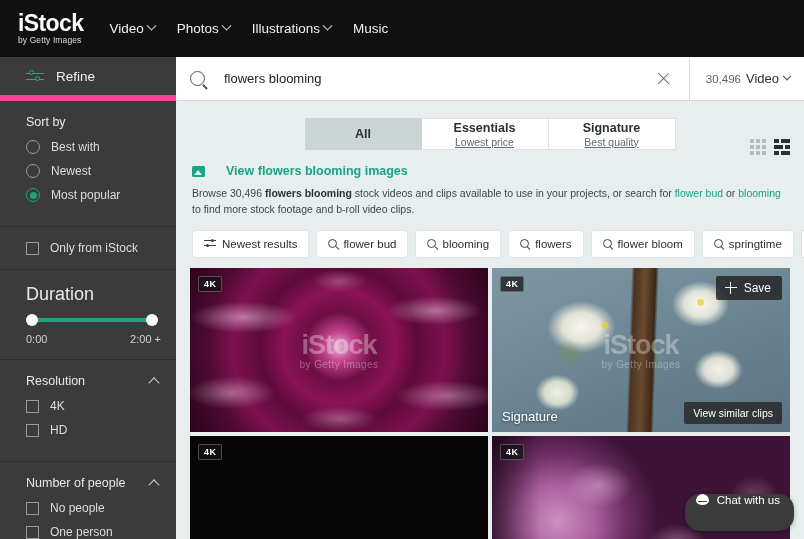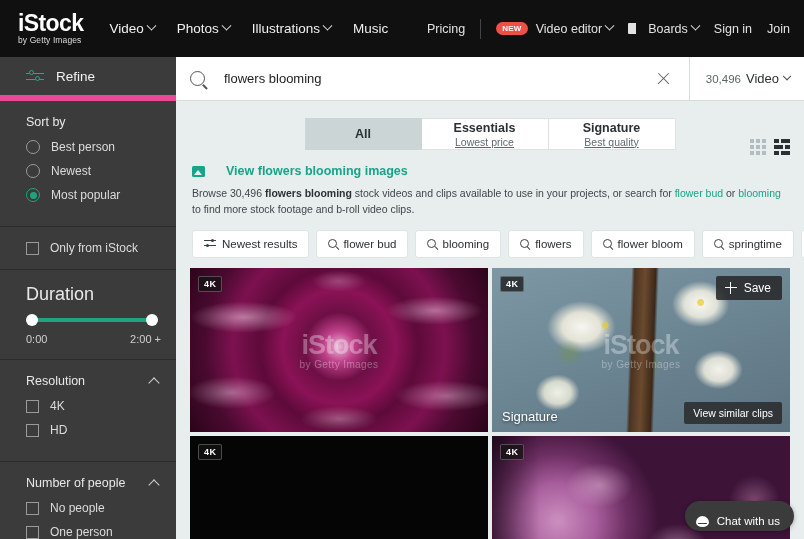--- a/index.html
+++ b/index.html
@@ -290,22 +290,22 @@
     content:""; position:absolute; inset:0;
     background:
       radial-gradient(ellipse 18% 22% at 36% 30%, rgba(250,215,240,0.42), transparent 62%),
       radial-gradient(ellipse 16% 20% at 62% 66%, rgba(248,205,236,0.38), transparent 62%),
       radial-gradient(ellipse 14% 26% at 88% 40%, rgba(240,180,222,0.35), transparent 62%),
       linear-gradient(90deg, rgba(10,2,8,0.5) 0%, transparent 16%);
   }
 
   .chat-widget {
     position: absolute; right: 10px; bottom: 8px; background: #3b3b3b; color: #fff;
-    border-radius: 15px; height: 30px; display: flex; align-items: flex-end; gap: 8px;
-    padding: 0 14px 4px 11px; font-size: 11.5px; cursor: pointer; z-index: 20;
+    border-radius: 15px; height: 37px; display: flex; align-items: flex-start; gap: 8px;
+    padding: 0 14px 16px 11px; font-size: 11.5px; cursor: pointer; z-index: 20;
     box-shadow: 0 1px 5px rgba(0,0,0,0.3);
   }
   .bubble {
     width: 13px; height: 11px; background: #fff; border-radius: 50% 50% 50% 50%/60% 60% 40% 40%;
     position: relative; flex: 0 0 auto;
   }
   .bubble::after {
     content:""; position:absolute; left:2px; bottom:3px; width:9px; height:1.5px;
     background:#3b3b3b; box-shadow: 0 0 0 0 #3b3b3b;
     border-radius:1px;
@@ -333,36 +333,20 @@
       </div>
       <div class="navitem">
         <span>Illustrations</span>
         <span class="chev"></span>
       </div>
       <div class="navitem">
         <span>Music</span>
       </div>
     </div>
 
-    <div class="rightnav">
-      <div class="navitem">Pricing</div>
-      <div class="divider-v"></div>
-      <div class="navitem">
-        <span class="new-badge">NEW</span>
-        <span>Video editor</span>
-        <span class="chev"></span>
-      </div>
-      <div class="navitem">
-        <span class="board-icon"></span>
-        <span>Boards</span>
-        <span class="chev"></span>
-      </div>
-      <div class="navitem">Sign in</div>
-      <div class="navitem">Join</div>
-    </div>
   </div>
 
   <div class="searchbar">
     <div class="search-icon-box">
       <span class="mag"></span>
     </div>
     <input class="search-input" type="text" value="flowers blooming" style="">
     <div class="clear-x"></div>
     <div class="count-box">
       <span class="count-num">30,496</span>
@@ -381,21 +365,21 @@
       </span>
       <span class="refine-label">Refine</span>
     </div>
 
     <div class="sb-section">
       <div class="sb-title">
         <span>Sort by</span>
       </div>
       <div class="sb-opt">
         <span class="radio"></span>
-        <span>Best person</span>
+        <span>Best with</span>
       </div>
       <div class="sb-opt">
         <span class="radio"></span>
         <span>Newest</span>
       </div>
       <div class="sb-opt">
         <span class="radio sel"></span>
         <span>Most popular</span>
       </div>
     </div>

